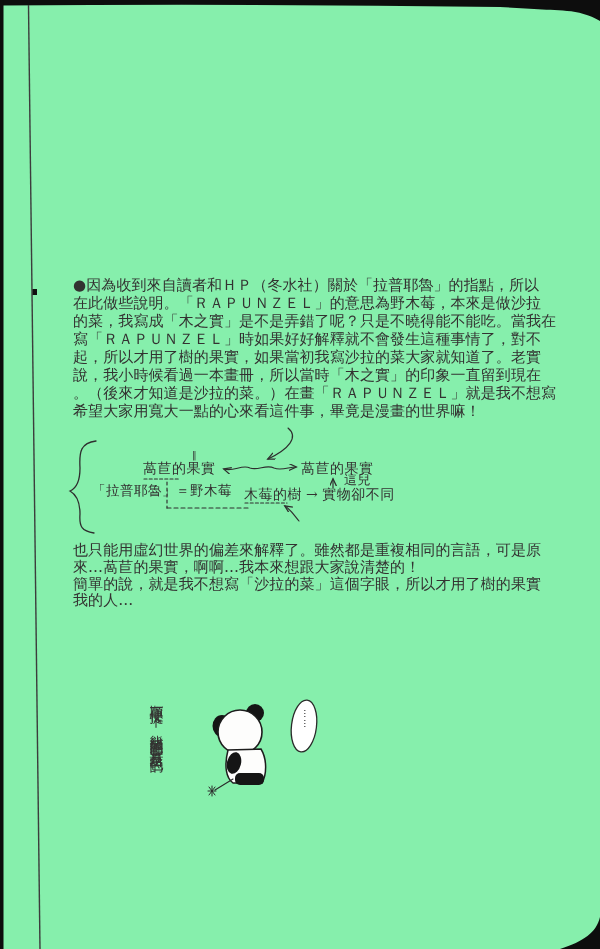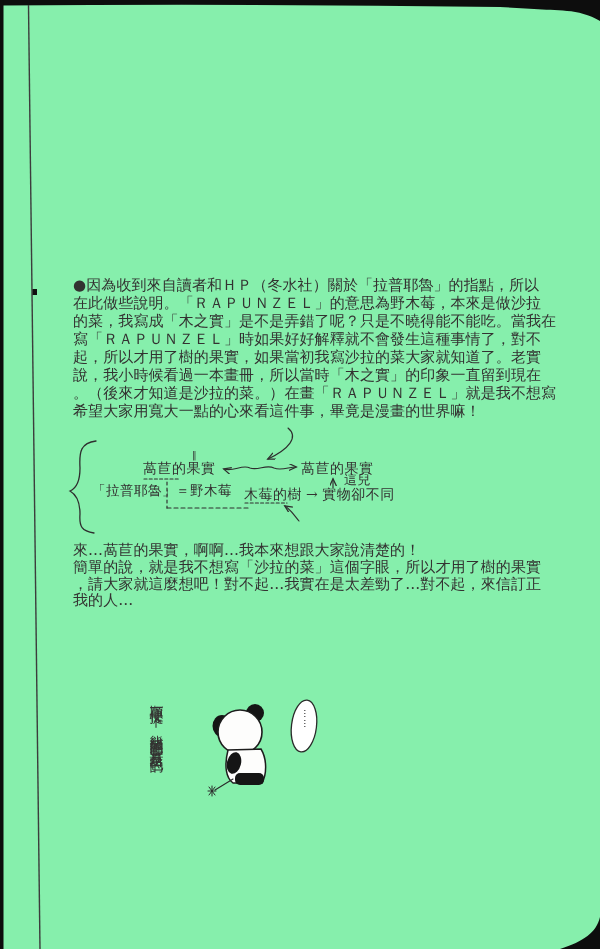--- a/index.html
+++ b/index.html
@@ -110,22 +110,22 @@
   <span class="dlbl d-lettuce-l">萵苣的果實</span>
   <span class="dlbl d-lettuce-r">萵苣的果實</span>
   <span class="dlbl d-here">這兒</span>
   <span class="dlbl d-row3">
     <span>木莓的樹</span>
     <span>→</span>
     <span>實物卻不同</span>
   </span>
 
   <div class="para p2">
+    <div class="tline">也只能用虛幻世界的偏差來解釋了。雖然都是重複相同的言語，可是原</div>
     <div class="tline">來…萵苣的果實，啊啊…我本來想跟大家說清楚的！</div>
     <div class="tline">簡單的說，就是我不想寫「沙拉的菜」這個字眼，所以才用了樹的果實</div>
-    <div class="tline">，請大家就這麼想吧！對不起…我實在是太差勁了…對不起，來信訂正</div>
     <div class="tline">我的人…</div>
   </div>
 
   <div class="vtext">順便提一下，熊貓的尾巴其實是白色的。</div>
   <span class="bubble-dots">⋯⋯</span>
 
 </div>
 
 </body></html>

